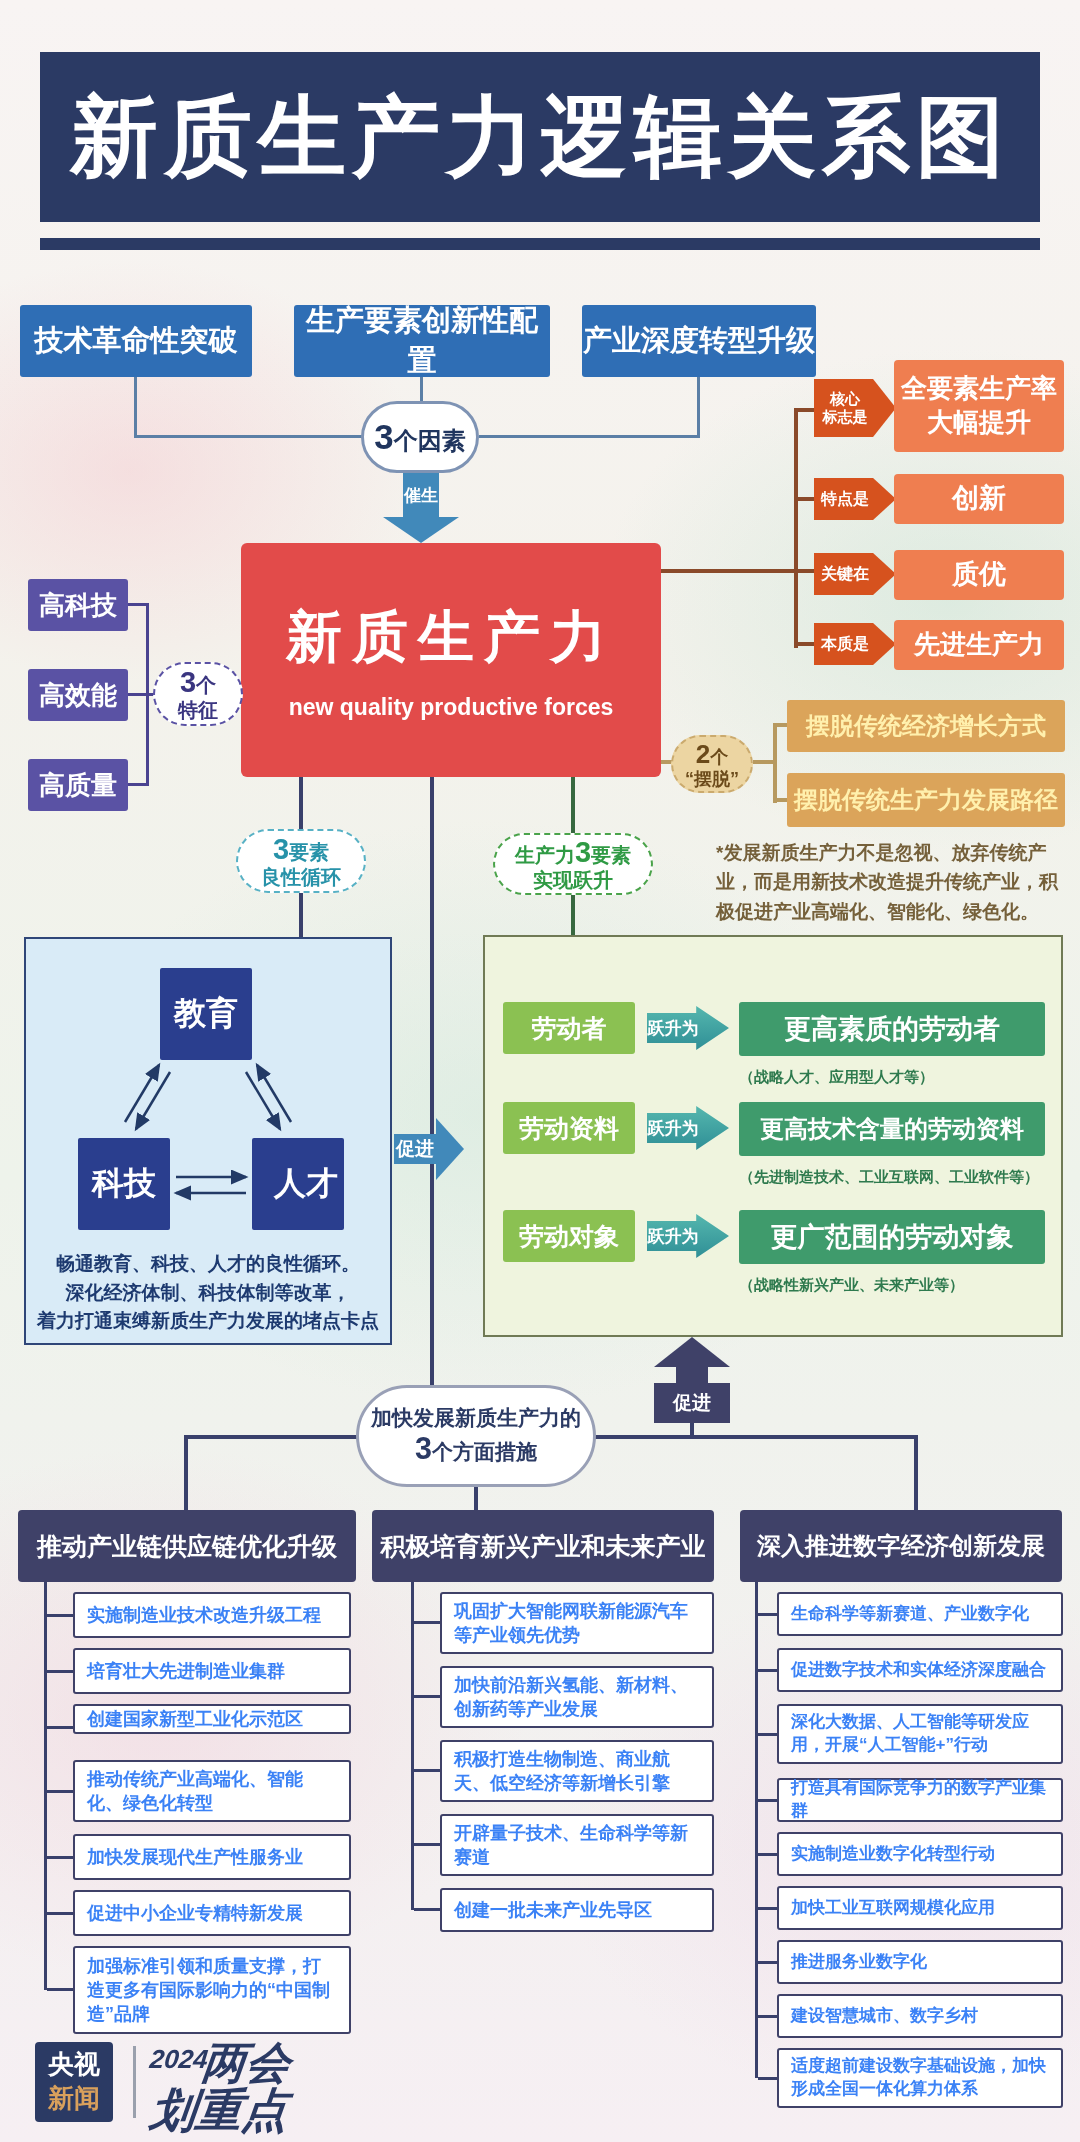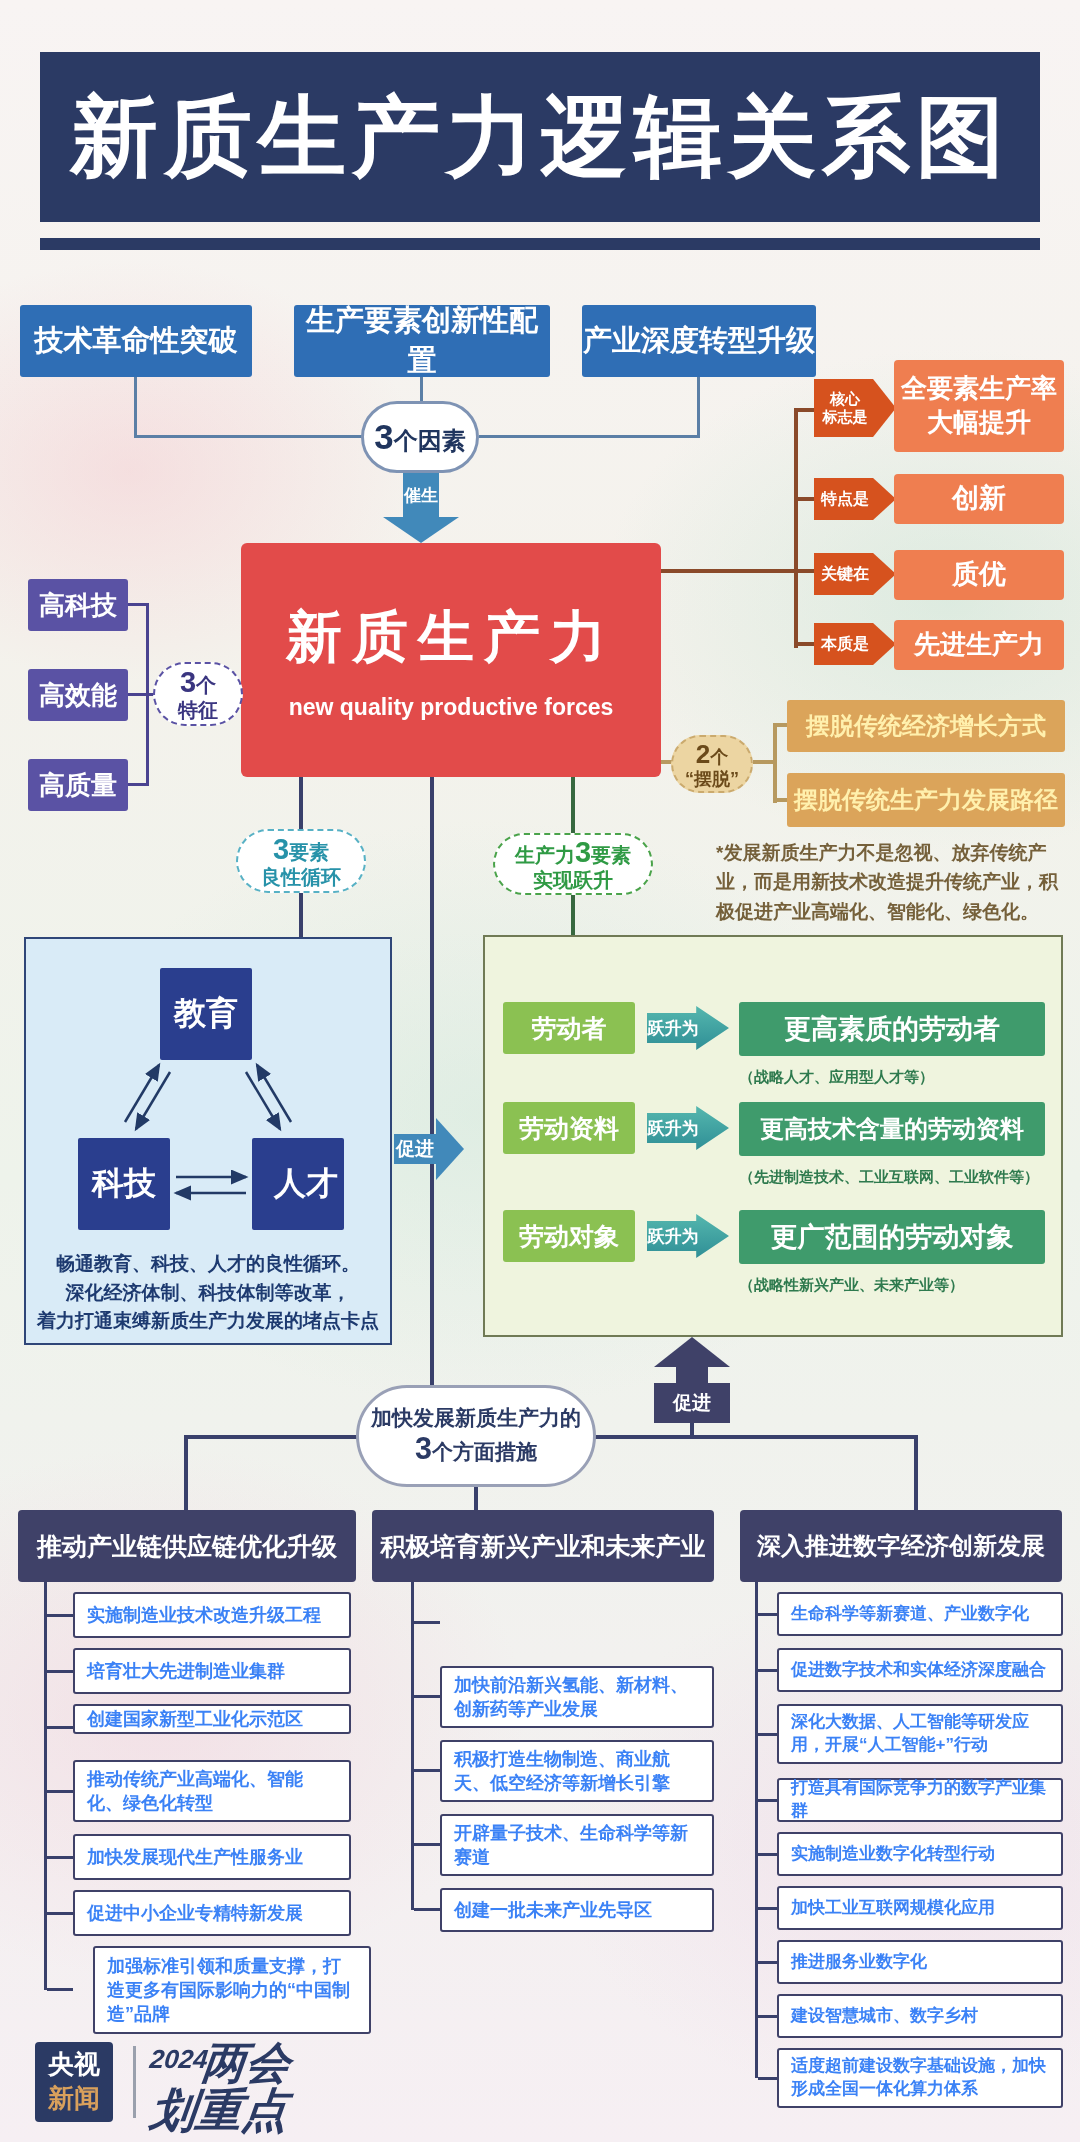--- a/index.html
+++ b/index.html
@@ -299,30 +299,33 @@
     </div>
   <div class="abs item" style="left:73px;top:1760px;width:278px;height:62px;font-size:18px;">
       <span>推动传统产业高端化、智能化、绿色化转型</span>
     </div>
   <div class="abs item" style="left:73px;top:1834px;width:278px;height:46px;font-size:18px;">
       <span>加快发展现代生产性服务业</span>
     </div>
   <div class="abs item" style="left:73px;top:1890px;width:278px;height:46px;font-size:18px;">
       <span>促进中小企业专精特新发展</span>
     </div>
-  <div class="abs item" style="left:73px;top:1946px;width:278px;height:88px;font-size:18px;margin-left:20px;">
+  <div class="abs item" style="left:73px;top:1946px;width:278px;height:88px;font-size:18px;">
       <span>加强标准引领和质量支撑，打造更多有国际影响力的“中国制造”品牌</span>
     </div>
 
   <div class="abs ln" style="left:411px;top:1582px;width:3px;height:328px;"></div>
   <div class="abs ln" style="left:414px;top:1621px;width:26px;height:3px;"></div>
   <div class="abs ln" style="left:414px;top:1695px;width:26px;height:3px;"></div>
   <div class="abs ln" style="left:414px;top:1769px;width:26px;height:3px;"></div>
   <div class="abs ln" style="left:414px;top:1843px;width:26px;height:3px;"></div>
   <div class="abs ln" style="left:414px;top:1908px;width:26px;height:3px;"></div>
+  <div class="abs item" style="left:440px;top:1592px;width:274px;height:62px;font-size:18px;">
+      <span>巩固扩大智能网联新能源汽车等产业领先优势</span>
+    </div>
   <div class="abs item" style="left:440px;top:1666px;width:274px;height:62px;font-size:18px;">
       <span>加快前沿新兴氢能、新材料、创新药等产业发展</span>
     </div>
   <div class="abs item" style="left:440px;top:1740px;width:274px;height:62px;font-size:18px;">
       <span>积极打造生物制造、商业航天、低空经济等新增长引擎</span>
     </div>
   <div class="abs item" style="left:440px;top:1814px;width:274px;height:62px;font-size:18px;">
       <span>开辟量子技术、生命科学等新赛道</span>
     </div>
   <div class="abs item" style="left:440px;top:1888px;width:274px;height:44px;font-size:18px;">

